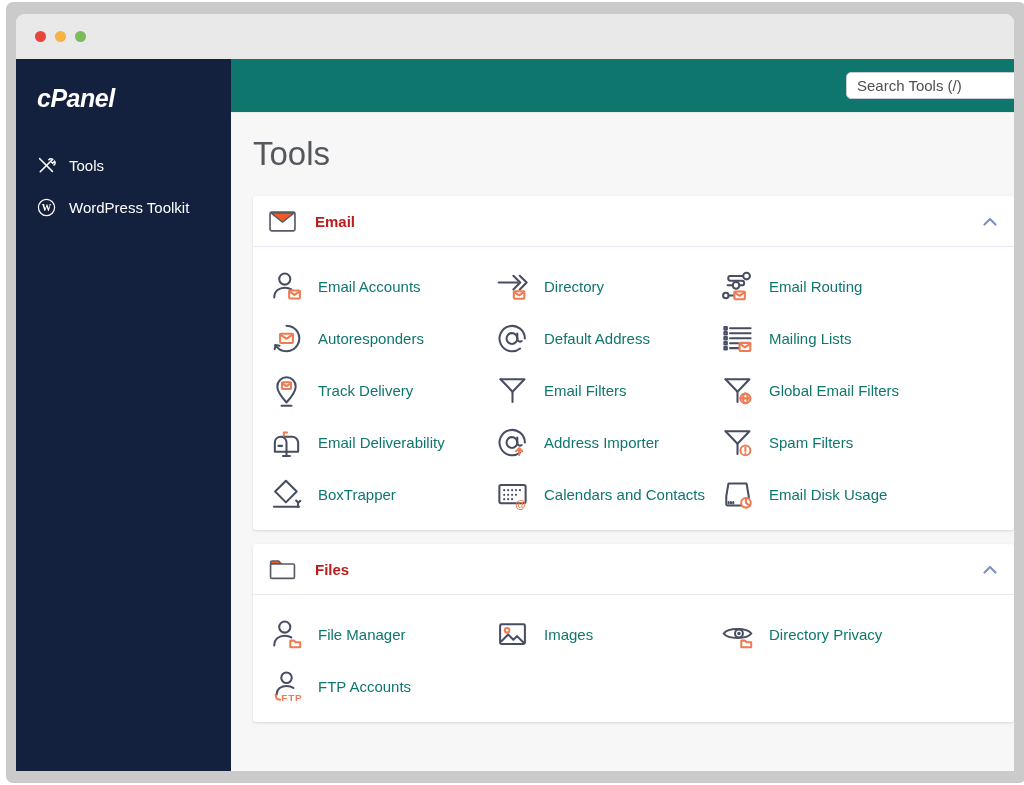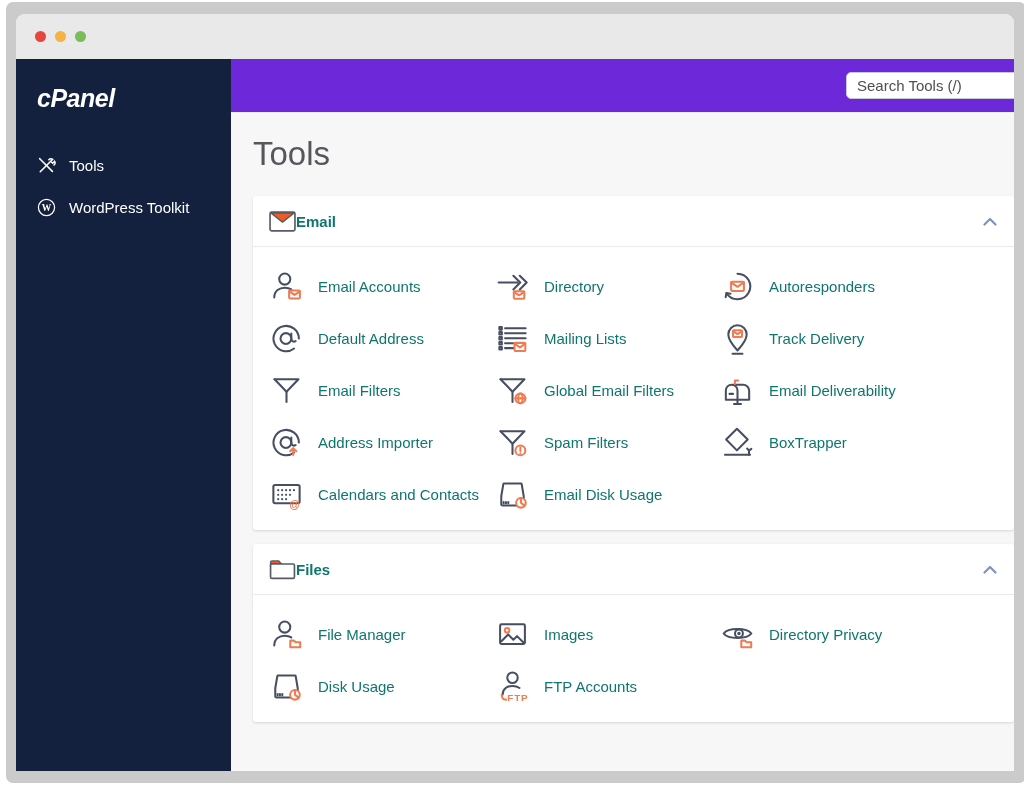--- a/index.html
+++ b/index.html
@@ -18,35 +18,35 @@
   
   .sidebar { width:215px; flex:0 0 215px; background:#13203E; color:#fff; }
   .logo { font-size:25px; font-weight:bold; font-style:italic; letter-spacing:-0.5px; margin:25px 0 0 21px; }
   .nav { margin-top:31px; }
   .nav-item { height:42px; display:flex; align-items:center; padding-left:21px; cursor:pointer; }
   .nav-icon { width:19px; height:19px; display:inline-flex; margin-right:13px; flex:0 0 auto; }
   .nav-label { font-size:15px; font-weight:500; }
 
   
   .main { flex:1; display:flex; flex-direction:column; overflow:hidden; background:#f7f7f8; }
-  .topbar { height:54px; flex:0 0 54px; background:#6d28d9; border-bottom:1px solid #ececec;
+  .topbar { height:54px; flex:0 0 54px; background:#0f766e; border-bottom:1px solid #ececec;
             display:flex; align-items:center; justify-content:flex-end; }
   .search-input { width:174px; height:27px; border:1px solid #c4cbd6; border-radius:5px;
                   padding:0 8px 0 10px; font-size:15px; color:#333; margin-right:-6px;
                   font-family:"Liberation Sans", sans-serif; outline:none; background:#fff; }
   .search-input::placeholder { color:#4f4f4f; opacity:1; }
 
   .content { flex:1; padding-left:22px; overflow:hidden; }
   .page-title { font-size:33px; font-weight:300; color:#54575b; padding:21px 0 22px 0; line-height:40px; }
 
   .card { background:#fff; border-radius:3px; box-shadow:0 1px 3px rgba(0,0,0,.13); margin-bottom:14px; }
   .card-header { height:51px; display:flex; align-items:center; padding:0 17px 0 16px;
                  border-bottom:1px solid #e7ecf4; cursor:pointer; }
   .section-icon { width:27px; height:21px; display:inline-flex; flex:0 0 auto; }
-  .section-title { font-size:15px; font-weight:700; color:#0f766e; }
+  .section-title { margin-left:19px; font-size:15px; font-weight:700; color:#b91c1c; }
   .chevron { margin-left:auto; display:inline-flex; width:14px; height:9px; }
 
   .tool-grid { display:grid; grid-template-columns:226px 225px 1fr; grid-auto-rows:52px;
                padding:13px 15px 10px 15px; align-items:center; }
   .tool-item { display:flex; align-items:center; cursor:pointer; }
   .tool-icon { width:37px; height:37px; display:inline-flex; align-items:center; justify-content:center; flex:0 0 auto; }
   .tool-icon svg { width:35px; height:35px; }
   .tool-label { margin-left:13px; font-size:15px; color:#0f766e; text-decoration:none; }
 </style>
 </head>
@@ -131,20 +131,37 @@
                         <path d="M2.5 9.3 H15.3 M12.6 4.6 L17.3 9.3 L12.6 14 M17 4.6 L21.7 9.3 L17 14"></path>
                         <g stroke="#EE7B52">
                           <rect x="12.9" y="15.2" width="7.2" height="5.2" rx="0.8" fill="#fff"></rect>
                           <path d="M12.9 15.7 L16.5 18.06 L20.1 15.7"></path>
                         </g>
                       </svg>
                     </span>
     <a class="tool-label" href="#">Directory</a>
   </div>
 
+  <div class="tool-item">
+    <span class="tool-icon">
+                      <svg viewBox="0 0 24 24" fill="none" stroke="#474E61" stroke-width="1.4" stroke-linecap="round" stroke-linejoin="round" width="100%" height="100%">
+                        <circle cx="18.2" cy="4.8" r="2.3"></circle>
+                        <path d="M15.9 4.8 H7 C5.2 4.8 5.2 8 7 8 H15.2 C17 8 17 11.2 15.2 11.2 H13.3"></path>
+                        <circle cx="11" cy="11.2" r="2.3"></circle>
+                        <path d="M8.7 11.2 H5.2"></path>
+                        <circle cx="4" cy="18.2" r="1.9"></circle>
+                        <path d="M5.9 18.2 H9.4"></path>
+                        <g stroke="#EE7B52">
+                          <rect x="9.8" y="15.4" width="7.2" height="5.4" rx="0.8" fill="#fff"></rect>
+                          <path d="M9.8 15.9 L13.4 18.37 L17 15.9"></path>
+                        </g>
+                      </svg>
+                    </span>
+    <a class="tool-label" href="#">Email Routing</a>
+  </div>
 
   <div class="tool-item">
     <span class="tool-icon">
                       <svg viewBox="0 0 24 24" fill="none" stroke="#474E61" stroke-width="1.4" stroke-linecap="round" stroke-linejoin="round" width="100%" height="100%">
                         <path d="M12 3.2 a8.8 8.8 0 1 1 -7.6 13.3"></path>
                         <path d="M4.4 16.5 l-0.5 2.8 M4.4 16.5 l2.8 0.4"></path>
                         <g stroke="#EE7B52">
                           <rect x="7.6" y="8.7" width="8.8" height="6.4" rx="0.8" fill="#fff"></rect>
                           <path d="M7.6 9.2 L12 12.219999999999999 L16.4 9.2"></path>
                         </g>
@@ -361,33 +378,20 @@
                         <circle cx="13" cy="11.3" r="2.7"></circle>
                         <circle cx="13" cy="11.3" r="0.5" fill="#474E61"></circle>
                         <g stroke="#EE7B52">
                           <path d="M14.6 20.8 V16.2 h2.6 l1 1.1 h3.2 v3.5 Z" fill="#fff"></path>
                         </g>
                       </svg>
                     </span>
     <a class="tool-label" href="#">Directory Privacy</a>
   </div>
 
-  <div class="tool-item">
-    <span class="tool-icon">
-                      <svg viewBox="0 0 24 24" fill="none" stroke="#474E61" stroke-width="1.4" stroke-linecap="round" stroke-linejoin="round" width="100%" height="100%">
-                        <path d="M4.3 13.2 L5.7 4.9 a0.5 0.5 0 0 1 0.5 -0.4 h11.6 a0.5 0.5 0 0 1 0.5 0.4 L19.7 13.2 V18.6 a0.9 0.9 0 0 1 -0.9 0.9 H5.2 a0.9 0.9 0 0 1 -0.9 -0.9 Z"></path>
-                        <path d="M5.9 17.1 v1 M7.5 17.1 v1 M9.1 17.1 v1"></path>
-                        <g stroke="#EE7B52">
-                          <circle cx="17.8" cy="17.7" r="3.3" fill="#fff"></circle>
-                          <path d="M17.8 17.7 V14.4 M17.8 17.7 L20.4 19.6"></path>
-                        </g>
-                      </svg>
-                    </span>
-    <a class="tool-label" href="#">Disk Usage</a>
-  </div>
 
 
   <div class="tool-item">
     <span class="tool-icon">
                       <svg viewBox="0 0 24 24" fill="none" stroke="#474E61" stroke-width="1.4" stroke-linecap="round" stroke-linejoin="round" width="100%" height="100%">
                         <circle cx="12" cy="6" r="3.6"></circle>
                         <path d="M5.2 17.6 C5.2 13.4 8.6 11.6 12 11.6 c1.8 0 3.6 0.5 4.8 1.4"></path>
                         <path d="M4.6 17.6 c0 2.2 1.2 3.4 3 3.4" stroke="#EE7B52"></path>
                         <text x="8.4" y="22.2" fill="#EE7B52" stroke="none" font-size="6.8" font-weight="bold" letter-spacing="0.6" font-family="Liberation Sans, sans-serif">FTP</text>
                       </svg>

